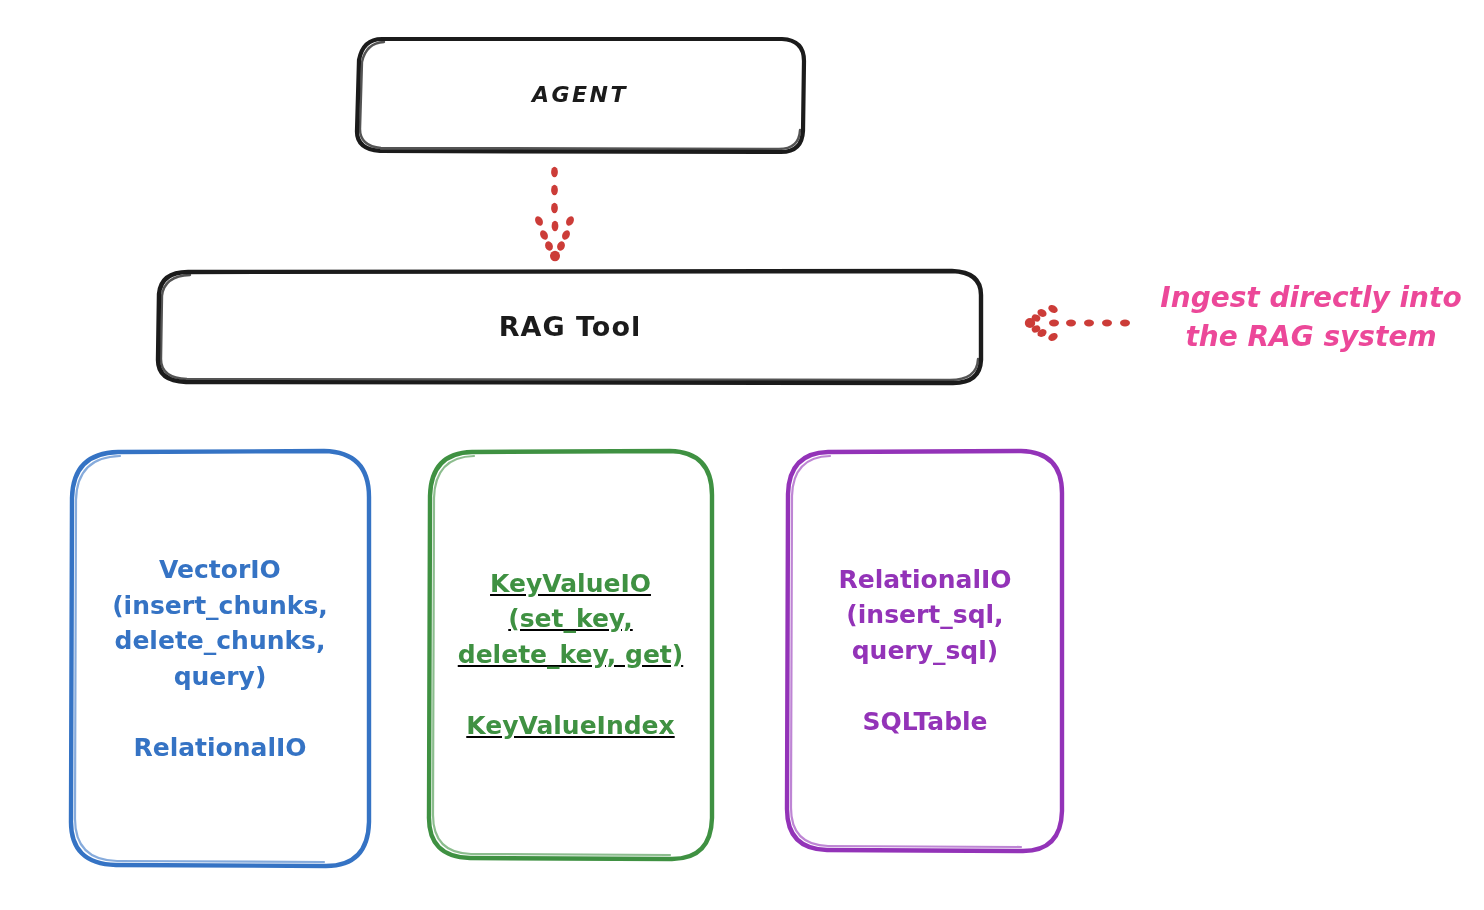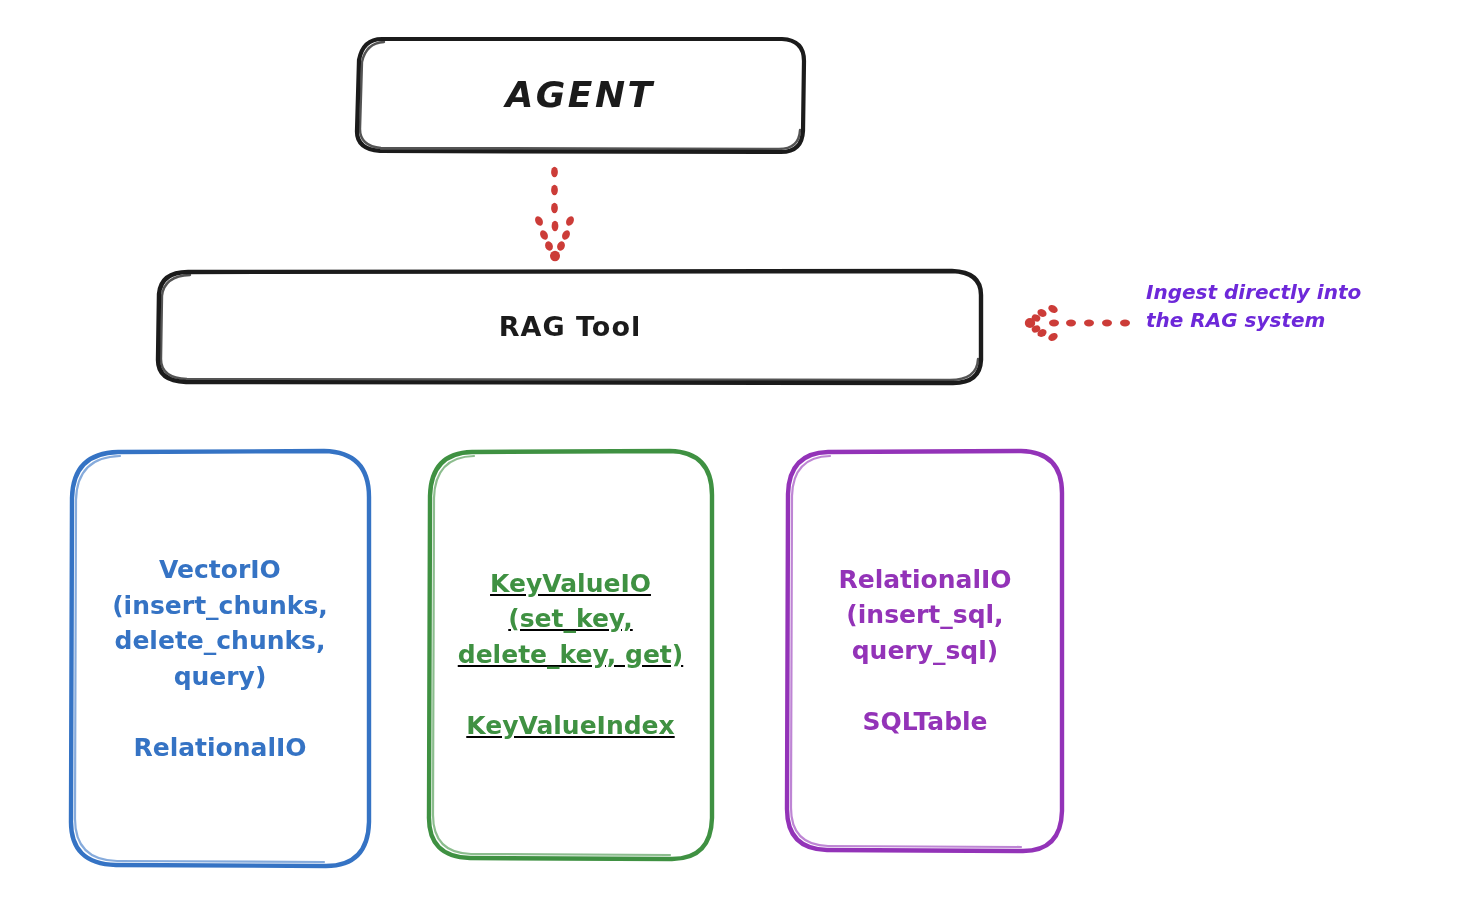--- a/index.html
+++ b/index.html
@@ -42,21 +42,21 @@
   #agent-box {
     left: 355px;
     top: 37px;
     width: 450px;
     height: 116px;
   }
   #agent-box .node-label {
     font-family: "DejaVu Sans", sans-serif;
     font-style: italic;
     font-weight: 700;
-    font-size: 36px;
+    font-size: 22px;
     letter-spacing: 2.5px;
     color: #1b1b1b;
   }
 
   
   #rag-tool-box {
     left: 157px;
     top: 270px;
     width: 826px;
     height: 114px;
@@ -99,26 +99,27 @@
   #vector-io-box .node-label  { color: #3573c4; }
   #key-value-io-box .node-label { color: #3f9142; }
   #relational-io-box .node-label { color: #9333b8; }
 
   
   #ingest-annotation {
     position: absolute;
     left: 1146px;
     top: 279px;
     width: 330px;
-    color: #6d28d9;
+    color: #ec4899;
     font-family: "DejaVu Sans", sans-serif;
     font-style: italic;
     font-weight: 600;
-    font-size: 20px;
+    font-size: 28px;
     line-height: 1.38;
+    text-align: center;
     white-space: pre-line;
   }
 </style>
 </head>
 <body>
 
 <div id="canvas">
 
   <svg class="svg-layer" viewBox="0 0 1484 910">
 

